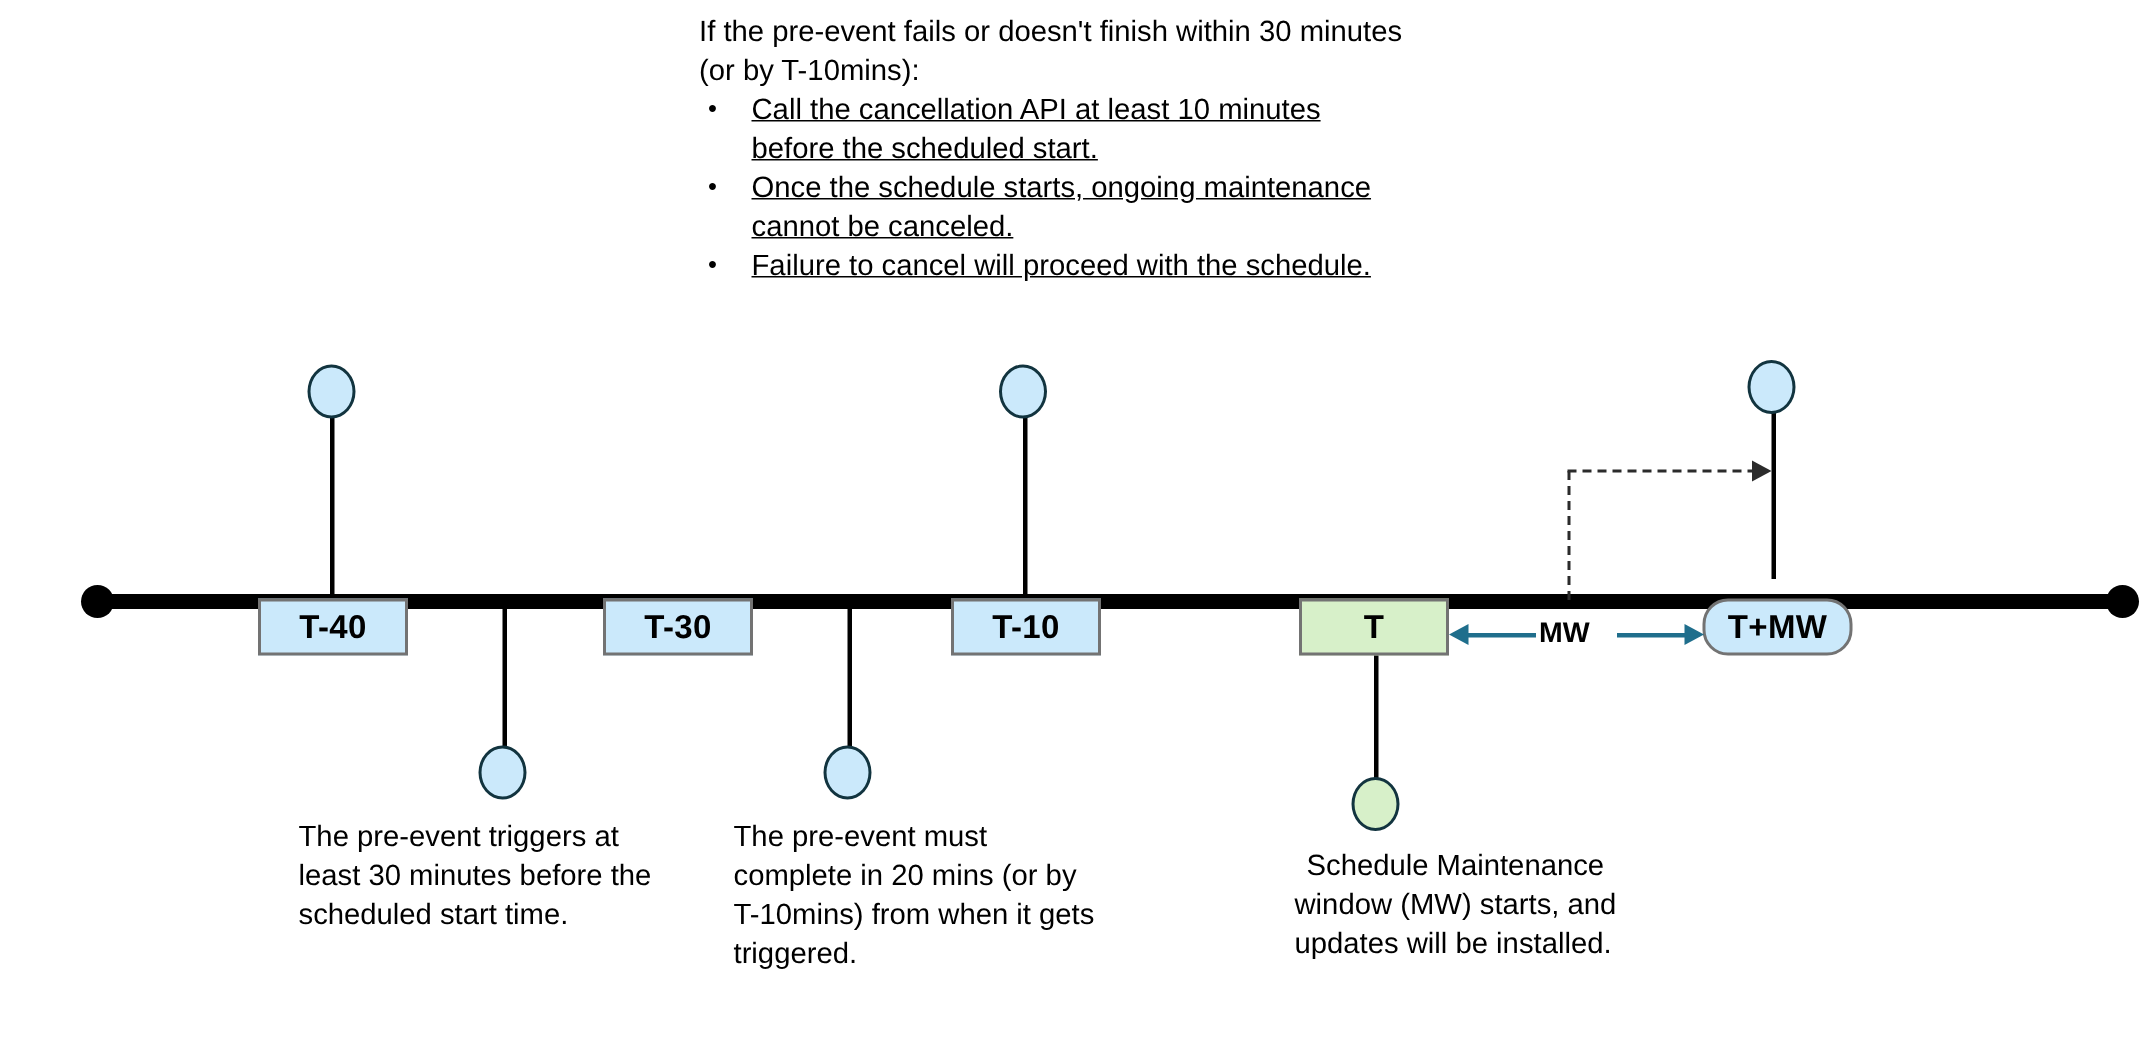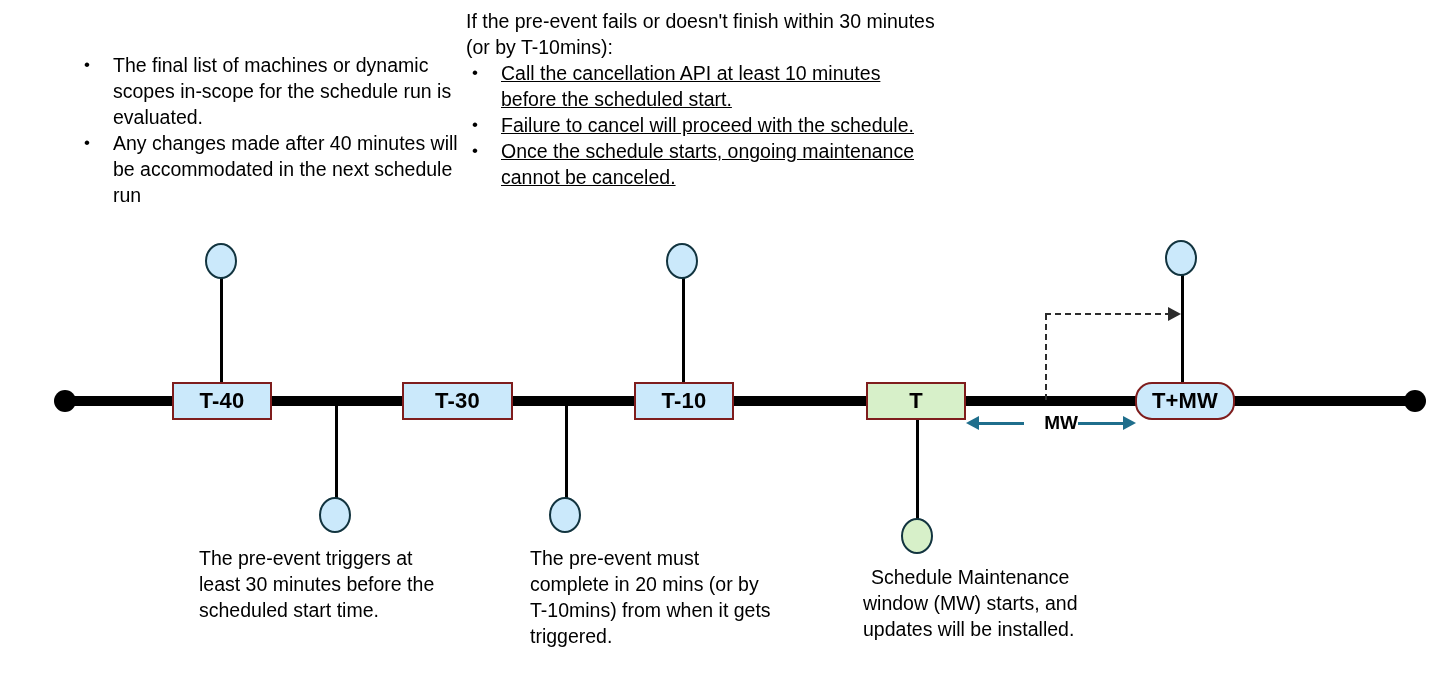--- a/index.html
+++ b/index.html
@@ -76,29 +76,29 @@
     border-radius: 50%;
     background: #000000;
     top: 390px;
   }
   .endcap-left  { left: 54px; }
   .endcap-right { left: 1404px; }
 
   .tbox {
     position: absolute;
     box-sizing: border-box;
-    border: 2px solid #7f1d1d;
+    border: 2px solid #737373;
     background: #cbe9fb;
     height: 38px;
     line-height: 34px;
     text-align: center;
     font-size: 22px;
     font-weight: bold;
     color: #000000;
-    top: 382px;
+    top: 399px;
     letter-spacing: 0.2px;
   }
   .tbox.green { background: #d7f0c9; }
 
   
   .stem {
     position: absolute;
     width: 3px;
     background: #000000;
   }
@@ -119,21 +119,21 @@
     left: 966px;
     top: 412px;
     width: 170px;
     height: 30px;
   }
   .mw-label {
     position: absolute;
     left: 60px;
     top: 0px;
     width: 52px;
-    text-align: right;
+    text-align: left;
     font-size: 19px;
     font-weight: bold;
     color: #000000;
     line-height: 22px;
   }
   .mw-line {
     position: absolute;
     top: 10px;
     height: 2.5px;
     background: #1f6e8c;
@@ -183,30 +183,26 @@
     font-size: 19.5px;
     line-height: 26px;
     color: #000000;
   }
 </style>
 </head>
 <body>
 
 <div id="canvas">
 
-  <ul class="bullet-list bl-left">
-    <li>The final list of machines or dynamic scopes in-scope for the schedule run is evaluated.</li>
-    <li>Any changes made after 40 minutes will be accommodated in the next schedule run</li>
-  </ul>
 
   <div class="lead-text" style="left:466px; top:8px;">If the pre-event fails or doesn't finish within 30 minutes (or by T-10mins):</div>
   <ul class="bullet-list bl-center">
     <li>Call the cancellation API at least 10 minutes before the scheduled start.</li>
+    <li>Once the schedule starts, ongoing maintenance cannot be canceled.</li>
     <li>Failure to cancel will proceed with the schedule.</li>
-    <li>Once the schedule starts, ongoing maintenance cannot be canceled.</li>
   </ul>
 
 
   <div class="axis"></div>
   <div class="endcap endcap-left"></div>
   <div class="endcap endcap-right"></div>
 
   <div class="stem" style="left:220px; top:272px;  height:130px;"></div>
   <div class="stem" style="left:682px; top:272px;  height:130px;"></div>
   <div class="stem" style="left:1181px; top:270px; height:116px;"></div>
@@ -220,30 +216,30 @@
   <div class="marker" style="left:1165px; top:240px;"></div>
   <div class="marker" style="left:319px;  top:497px;"></div>
   <div class="marker" style="left:549px;  top:497px;"></div>
   <div class="marker green" style="left:901px; top:518px;"></div>
 
   <div class="dash-v"></div>
   <div class="dash-h"></div>
   <div class="dash-head"></div>
 
   <div class="tbox" style="left:172px;  width:100px;">T-40</div>
-  <div class="tbox" style="left:402px;  width:111px;">T-30</div>
+  <div class="tbox" style="left:402px;  width:100px;">T-30</div>
   <div class="tbox" style="left:634px;  width:100px;">T-10</div>
   <div class="tbox green" style="left:866px;  width:100px;">T</div>
   <div class="tbox" style="left:1135px; width:100px;border-radius:17px;">T+MW</div>
 
   <div class="mw-wrap">
     <div class="mw-head mw-head-l"></div>
     <div class="mw-line mw-line-l"></div>
     <div class="mw-label">MW</div>
     <div class="mw-line mw-line-r"></div>
     <div class="mw-head mw-head-r"></div>
   </div>
 
   <div class="caption" style="left:199px; top:545px; width:250px;">The pre-event triggers at least 30 minutes before the scheduled start time.</div>
-  <div class="caption" style="left:489px; top:545px; width:250px;margin-left:41px;">The pre-event must complete in 20 mins (or by T-10mins) from when it gets triggered.</div>
+  <div class="caption" style="left:489px; top:545px; width:250px;">The pre-event must complete in 20 mins (or by T-10mins) from when it gets triggered.</div>
   <div class="caption" style="left:863px; top:564px; width:242px; text-indent:8px;">Schedule Maintenance window (MW) starts, and updates will be installed.</div>
 
 </div>
 
 </body></html>

